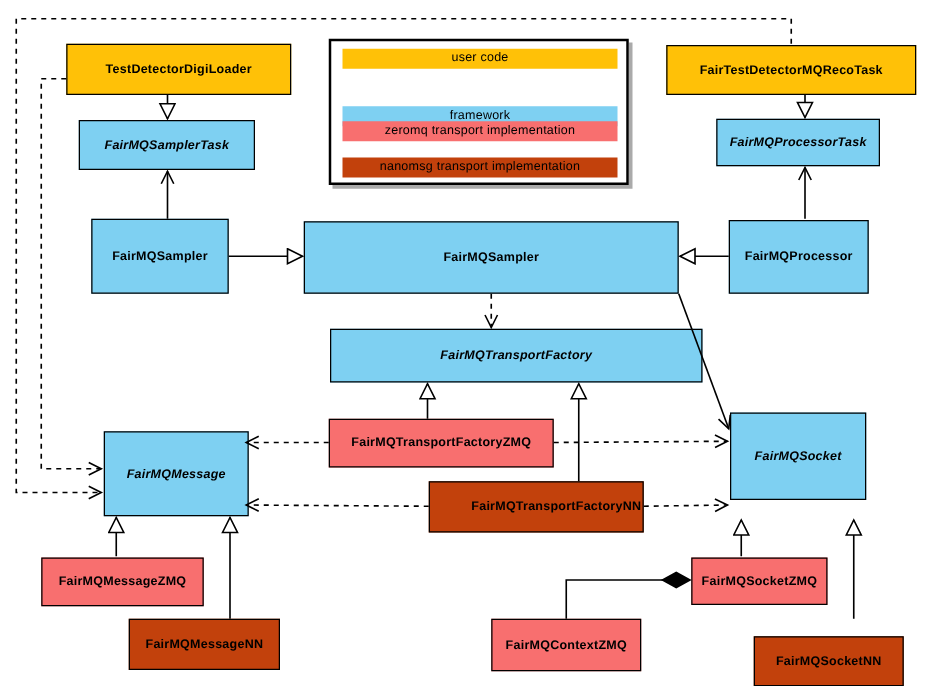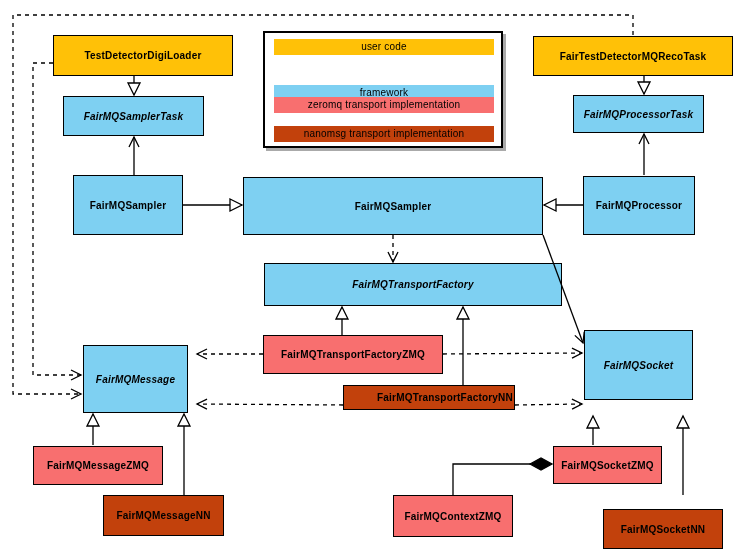--- a/index.html
+++ b/index.html
@@ -44,22 +44,22 @@
 
   <div class="node cat-user" style="left:53px;top:35px;width:180px;height:41px;">TestDetectorDigiLoader</div>
   <div class="node cat-user" style="left:533px;top:36px;width:200px;height:40px;">FairTestDetectorMQRecoTask</div>
   <div class="node cat-framework abstract" style="left:63px;top:96px;width:141px;height:40px;">FairMQSamplerTask</div>
   <div class="node cat-framework abstract" style="left:573px;top:95px;width:131px;height:38px;">FairMQProcessorTask</div>
   <div class="node cat-framework" style="left:73px;top:175px;width:110px;height:60px;">FairMQSampler</div>
   <div class="node cat-framework" style="left:243px;top:177px;width:300px;height:58px;">FairMQSampler</div>
   <div class="node cat-framework" style="left:583px;top:176px;width:112px;height:59px;">FairMQProcessor</div>
   <div class="node cat-framework abstract" style="left:264px;top:263px;width:298px;height:43px;">FairMQTransportFactory</div>
   <div class="node cat-zeromq" style="left:263px;top:335px;width:180px;height:39px;">FairMQTransportFactoryZMQ</div>
-  <div class="node cat-nanomsg" style="left:343px;top:385px;width:172px;height:25px;padding-left:32px;">FairMQTransportFactoryNN</div>
-  <div class="node cat-framework abstract" style="left:83px;top:345px;width:105px;height:68px;">FairMQMessage</div>
+  <div class="node cat-nanomsg" style="left:343px;top:385px;width:172px;height:41px;padding-left:32px;">FairMQTransportFactoryNN</div>
+  <div class="node cat-framework abstract" style="left:83px;top:345px;width:116px;height:68px;">FairMQMessage</div>
   <div class="node cat-framework abstract" style="left:584px;top:330px;width:109px;height:70px;">FairMQSocket</div>
   <div class="node cat-zeromq" style="left:33px;top:446px;width:130px;height:39px;">FairMQMessageZMQ</div>
   <div class="node cat-nanomsg" style="left:103px;top:495px;width:121px;height:41px;">FairMQMessageNN</div>
   <div class="node cat-zeromq" style="left:553px;top:446px;width:109px;height:38px;">FairMQSocketZMQ</div>
   <div class="node cat-nanomsg" style="left:603px;top:495px;width:120px;height:40px;margin-top:14px;">FairMQSocketNN</div>
   <div class="node cat-zeromq" style="left:393px;top:495px;width:120px;height:42px;">FairMQContextZMQ</div>
 
   <svg class="wires" width="748" height="549" viewBox="0 0 748 549">
     <defs>
       <marker id="tri" markerUnits="userSpaceOnUse" markerWidth="15" markerHeight="15" refX="13" refY="7" orient="auto">

